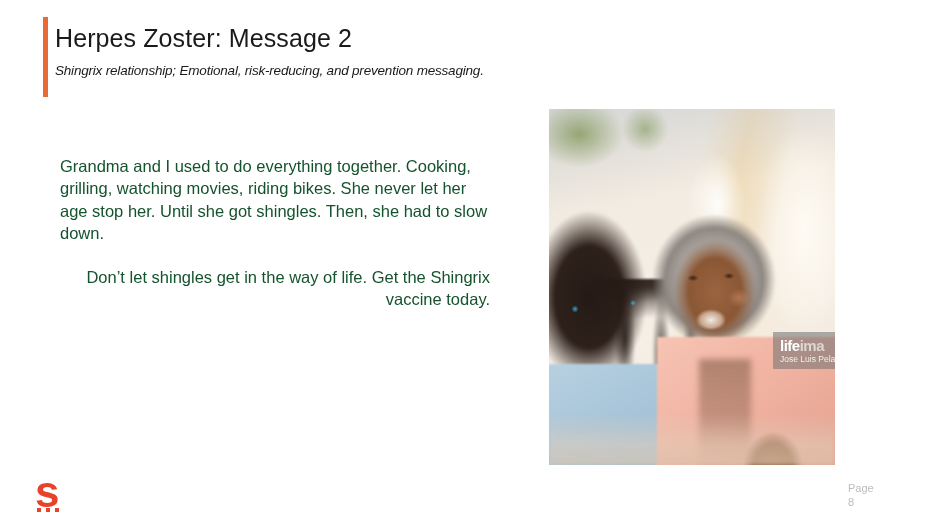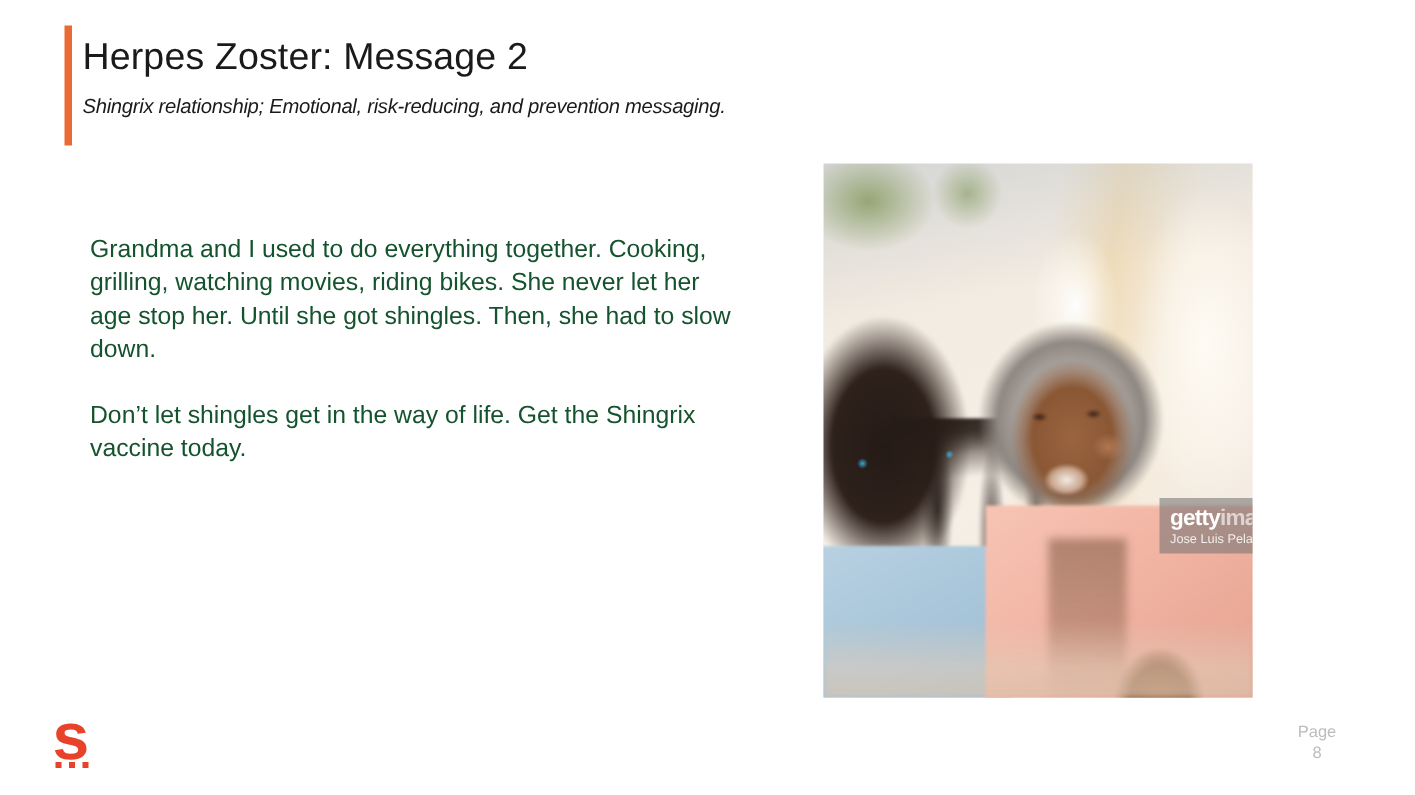--- a/index.html
+++ b/index.html
@@ -60,20 +60,21 @@
     width: 430px;
   }
   .body-paragraph {
     font-size: 16.5px;
     line-height: 22.3px;
     color: #14532d;
     margin: 0 0 22px 0;
   }
   .body-paragraph:last-child {
     margin-bottom: 14px;
+    text-align: right;
   }
 
   
   #photo-frame {
     position: absolute;
     left: 549px;
     top: 109px;
     width: 286px;
     height: 356px;
     overflow: hidden;
@@ -305,21 +306,20 @@
     height: 4px;
     background: #e8432a;
   }
 
   
   #page-indicator {
     position: absolute;
     left: 848px;
     top: 481px;
     width: 60px;
-    text-align: center;
     color: #bcbcbc;
   }
   #page-indicator-label {
     font-size: 11px;
     line-height: 14px;
   }
   #page-indicator-number {
     font-size: 11px;
     line-height: 14px;
   }
@@ -347,21 +347,21 @@
     <div id="photo-grandma-hair"></div>
     <div id="photo-grandma-face"></div>
     <div id="photo-grandma-features"></div>
     <div id="photo-grandma-shirt"></div>
     <div id="photo-shirt-shadow"></div>
     <div id="photo-arm"></div>
     <div id="photo-hand"></div>
     <div id="photo-floor"></div>
 
     <div id="getty-watermark">
-      <div id="getty-wordmark"><span>getty</span><span class="getty-light">ima</span></div>
+      <div id="getty-wordmark"><span>life</span><span class="getty-light">ima</span></div>
       <div id="getty-credit">Jose Luis Pelae</div>
     </div>
   </div>
 
   <div id="brand-logo">
     <div id="brand-logo-letter">s</div>
     <div id="brand-logo-dots">
       <span class="brand-logo-dot"></span>
       <span class="brand-logo-dot"></span>
       <span class="brand-logo-dot"></span>

